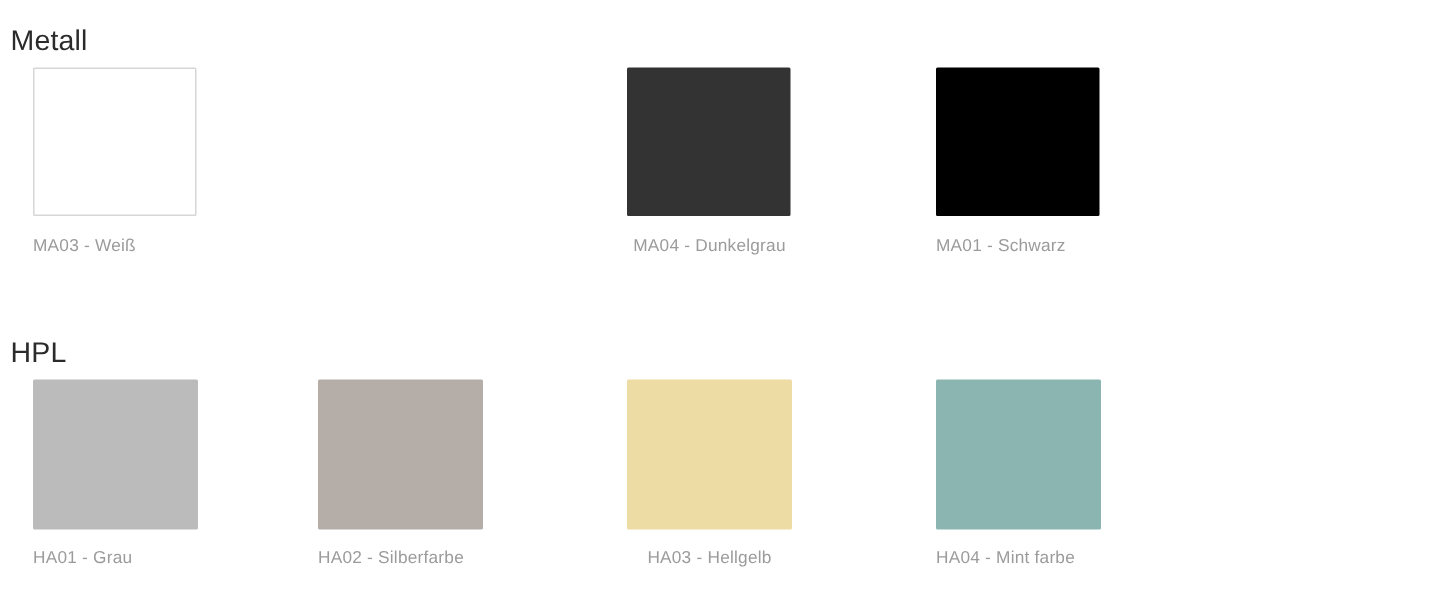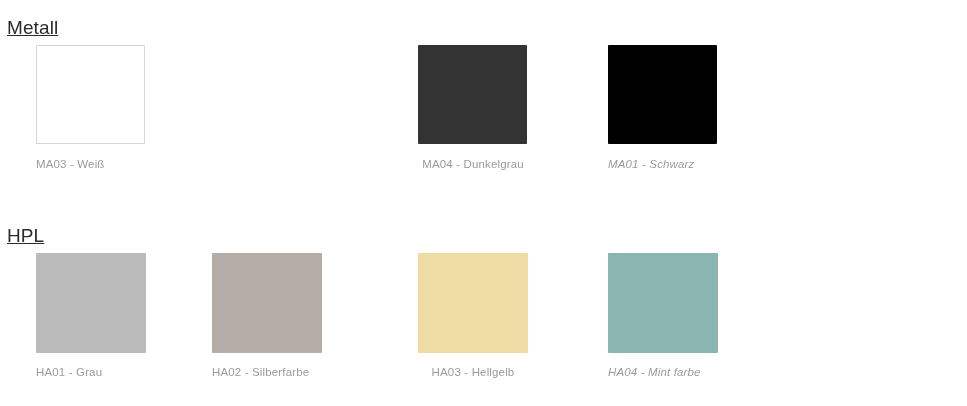--- a/index.html
+++ b/index.html
@@ -33,39 +33,38 @@
   .section-title {
     position: absolute;
     left: 7px;
     top: 0px;
     font-size: 19px;
     font-weight: 400;
     line-height: 24px;
     color: #2b2b2b;
     letter-spacing: 0.1px;
     white-space: nowrap;
-    text-decoration: underline;
   }
 
   .swatch-row {
     position: absolute;
     left: 0;
     top: 45px;
     width: 967px;
     height: 140px;
   }
   .swatch-item {
     position: absolute;
     top: 0;
     width: 110px;
   }
-  .swatch-item.col0 { left: 20px; padding-left: 16px; }
+  .swatch-item.col0 { left: 6px; padding-left: 16px; }
   .swatch-item.col1 { left: 212px; }
   .swatch-item.col2 { left: 418px; text-align: center; }
-  .swatch-item.col3 { left: 608px; font-style: italic; }
+  .swatch-item.col3 { left: 624px; }
   .swatch-item.col4 { left: 830px; }
 
   .swatch-chip {
     width: 109px;
     height: 99px;
     display: block;
     box-sizing: border-box;
     background: #ffffff;
     border-radius: 1px;
   }

